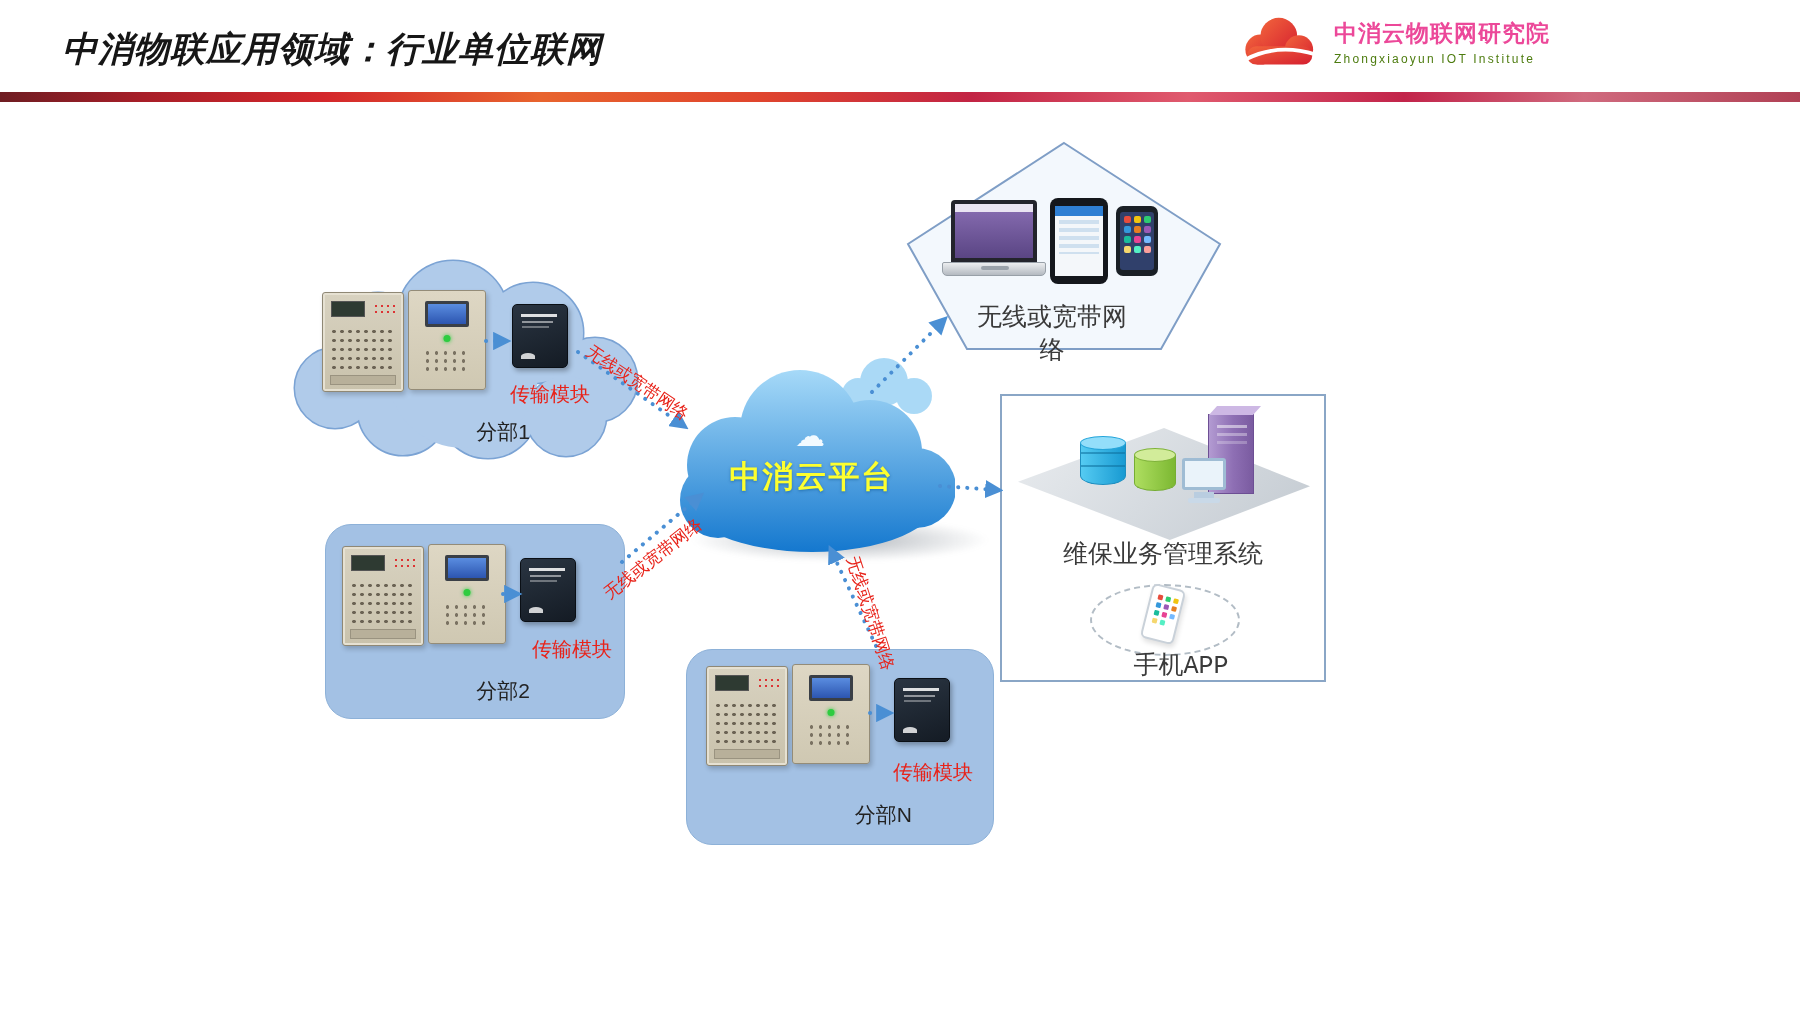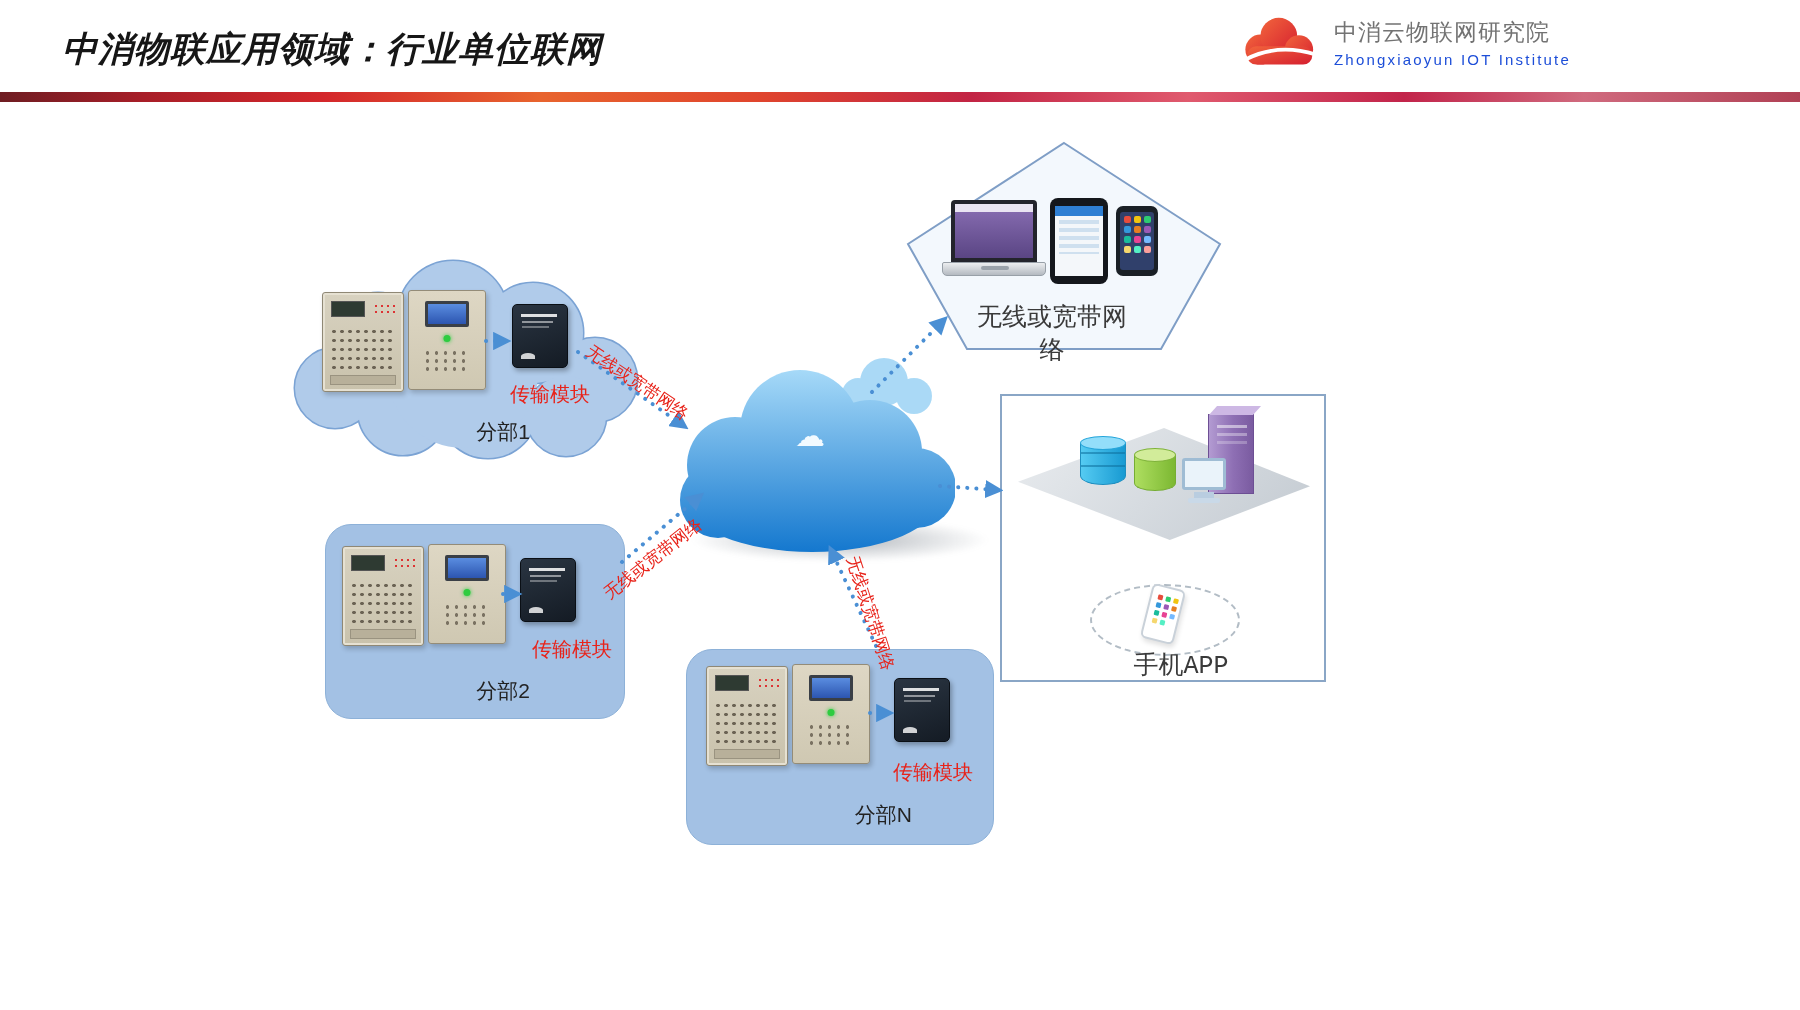--- a/index.html
+++ b/index.html
@@ -5,22 +5,22 @@
   *{margin:0;padding:0;box-sizing:border-box;}
   html,body{background:#fff;}
   body{font-family:"Liberation Sans","DejaVu Sans",sans-serif;}
   .slide{position:relative;width:1800px;height:1010px;background:#fff;overflow:hidden;}
 
   
   .title{position:absolute;left:62px;top:26px;font-size:35px;font-weight:700;color:#161616;letter-spacing:1px;z-index:2;font-style:italic;}
   .divider{position:absolute;left:0;top:92px;width:1800px;height:10px;z-index:2;
     background:linear-gradient(90deg,#6e1d22 0%,#a81e28 8%,#d4272b 18%,#e8642e 30%,#e0452d 42%,#c22444 54%,#e05a6e 66%,#c2244a 78%,#d06a7e 88%,#b04054 100%);}
   .brand{position:absolute;left:1232px;top:10px;display:flex;align-items:center;gap:10px;z-index:2;}
-  .brand-cn{font-size:23px;font-weight:400;color:#737373;letter-spacing:1px;}
-  .brand-en{font-size:15px;color:#1d4ed8;letter-spacing:2.2px;margin-top:3px;}
+  .brand-cn{font-size:23px;font-weight:700;color:#ec4899;letter-spacing:1px;text-align:center;}
+  .brand-en{font-size:12px;color:#4d7c0f;letter-spacing:2.2px;margin-top:3px;}
 
   
   .lbl-red{position:absolute;color:#e8231a;font-size:20px;text-align:center;z-index:7;}
   .lbl-dark{position:absolute;color:#222;font-size:21px;text-align:right;z-index:7;}
   .lbl-big{position:absolute;color:#3a3a3a;font-size:25px;text-align:center;z-index:7;}
   .link-lbl{position:absolute;color:#e8231a;font-size:17px;white-space:nowrap;z-index:7;transform-origin:0 50%;}
 
   
   .branch-rect{position:absolute;background:#a3c1e4;border:1px solid #8db1d8;border-radius:26px;z-index:1;}
   .device{position:absolute;z-index:3;}
@@ -226,20 +226,21 @@
     <g fill="url(#cg1)">
       <circle cx="75" cy="115" r="48"></circle>
         <circle cx="140" cy="80" r="60"></circle>
         <circle cx="210" cy="102" r="52"></circle>
       <circle cx="256" cy="138" r="40"></circle>
         <circle cx="58" cy="150" r="38"></circle>
       <ellipse cx="152" cy="147" rx="128" ry="55"></ellipse>
     </g>
   </svg>
   <div class="cloud-glyph" style="left:795px;top:418px;">☁</div>
+  <div class="cloud-label" style="left:690px;top:456px;width:244px;">中消云平台</div>
 
   <svg class="device" style="left:905px;top:140px;z-index:1;" width="318" height="212" viewBox="0 0 318 212">
     <polygon points="159,3 315,104 256,209 62,209 3,104" fill="#f3f8fd" stroke="#7f9ec6" stroke-width="2"></polygon>
   </svg>
   <div class="device laptop" style="left:942px;top:200px;">
     <div class="l-scr">
         <div class="l-inner"></div>
       </div>
     <div class="l-base"></div>
   </div>
@@ -262,20 +263,21 @@
   <div class="cyl cyl-green" style="left:1134px;top:448px;">
     <div class="cap"></div>
     <div class="bod"></div>
   </div>
   <div class="server" style="left:1208px;top:414px;"></div>
   <div class="pc" style="left:1182px;top:458px;">
     <div class="mon"></div>
     <div class="stand"></div>
     <div class="foot"></div>
   </div>
+  <div class="lbl-big" style="left:1043px;top:537px;width:240px;">维保业务管理系统</div>
   <div class="app-ellipse" style="left:1090px;top:584px;width:150px;height:72px;"></div>
   <div class="mphone" style="left:1146px;top:586px;">
     <div class="ph-apps"></div>
   </div>
   <div class="lbl-big" style="left:1121px;top:648px;width:120px;font-family:Liberation Mono, monospace;">手机APP</div>
 
   <svg class="connectors" width="1800" height="1010" viewBox="0 0 1800 1010">
     <defs>
       <marker id="ah" viewBox="0 0 10 10" refX="7" refY="5" markerWidth="4.6" markerHeight="4.6" orient="auto">
         <path d="M0,0 L10,5 L0,10 z" fill="#4a8fd4"></path>

